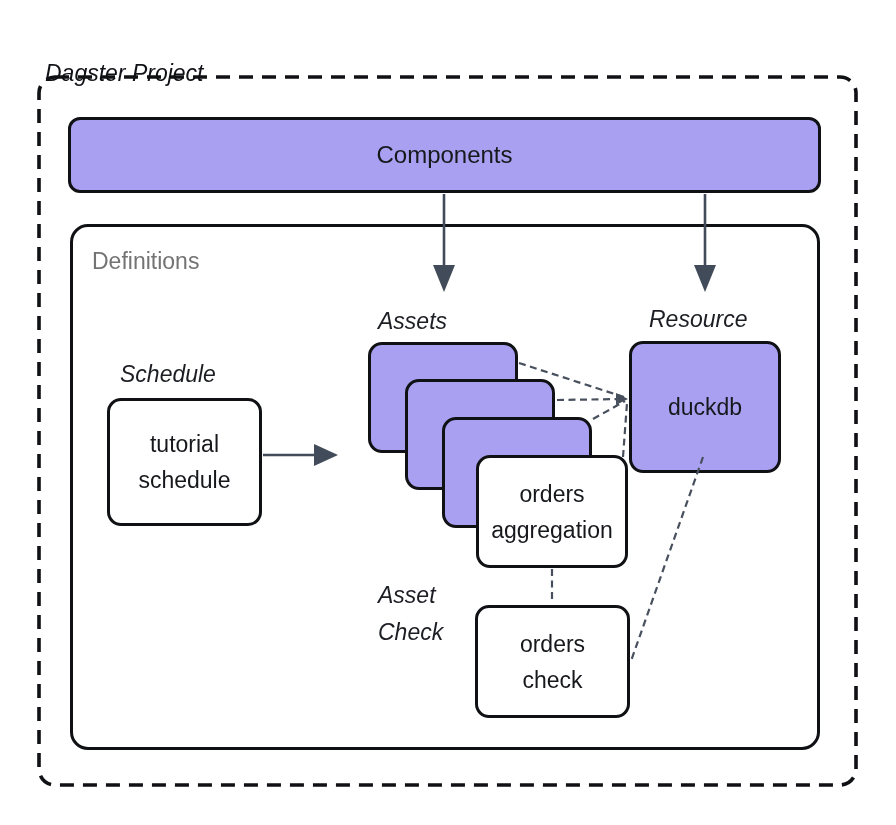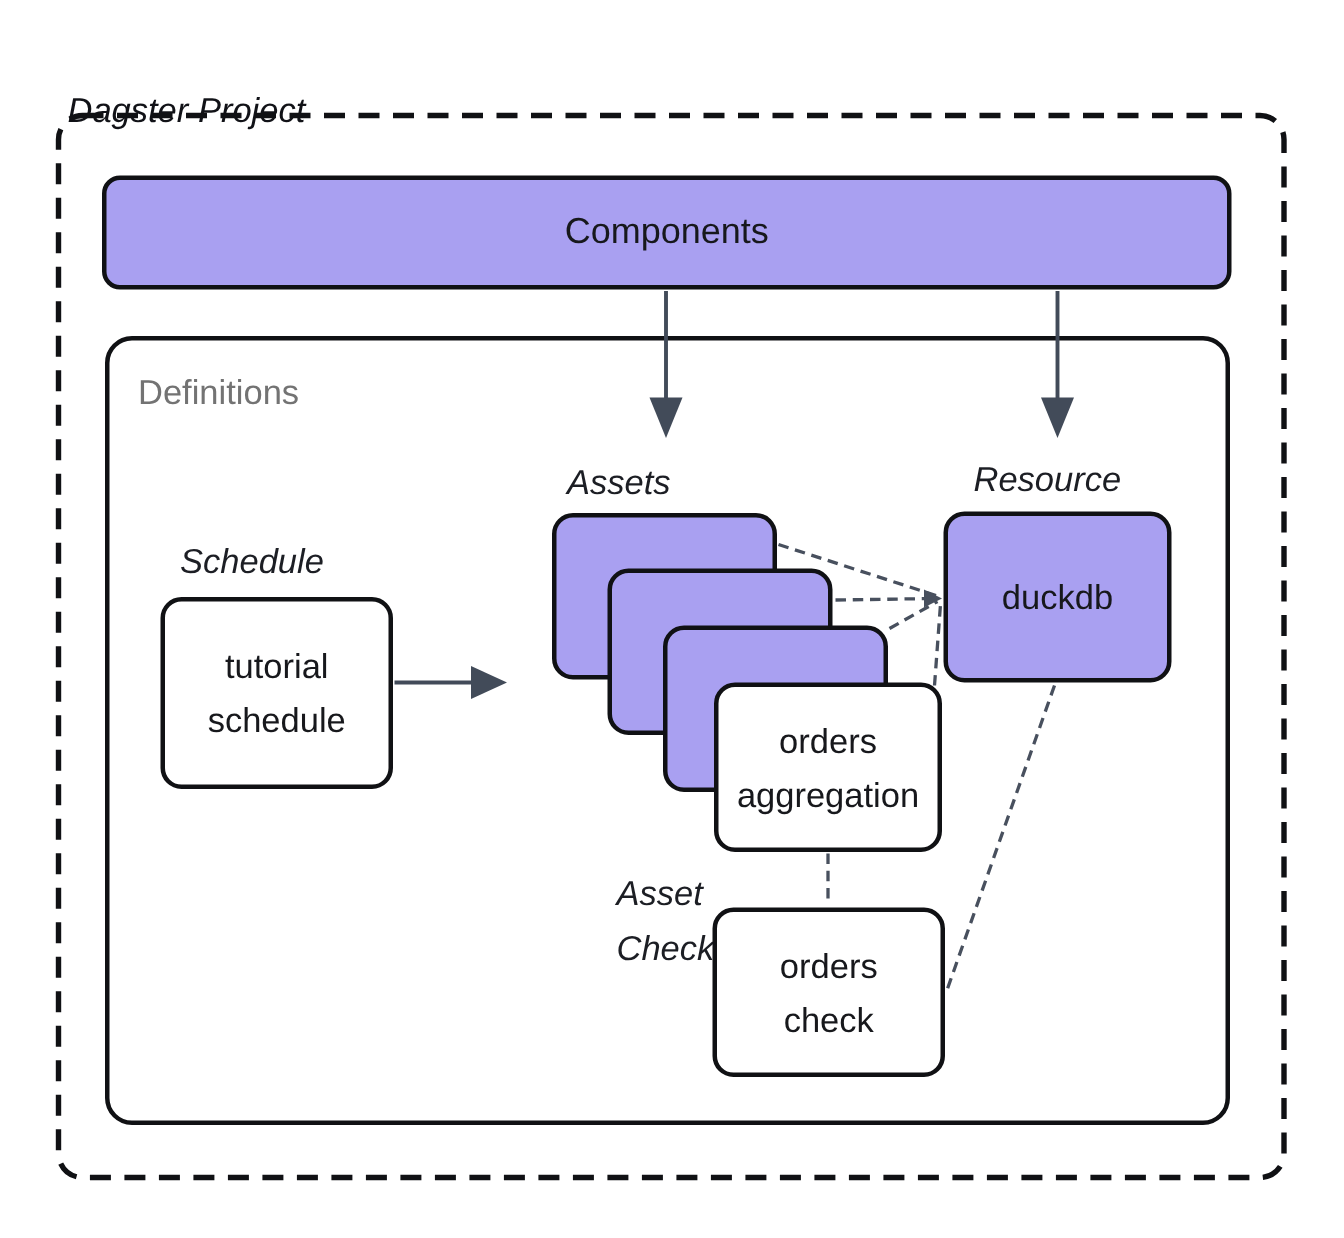--- a/index.html
+++ b/index.html
@@ -61,28 +61,28 @@
     position: absolute;
     font-size: 23px;
     font-style: italic;
     line-height: 37px;
     white-space: pre-line;
     color: #1C1E24;
   }
   .schedule-label  { left: 120px; top: 356px; }
   .assets-label    { left: 378px; top: 303px; }
   .resource-label  { left: 605px; top: 301px; margin-left: 44px; }
-  .asset-check-label { left: 411px; top: 577px; }
+  .asset-check-label { left: 378px; top: 577px; }
   .tutorial-schedule { left: 107px; top: 398px; width: 155px; height: 128px; }
   .asset-box-1 { left: 368px; top: 342px; width: 150px; height: 111px; }
   .asset-box-2 { left: 405px; top: 379px; width: 150px; height: 111px; }
   .asset-box-3 { left: 442px; top: 417px; width: 150px; height: 111px; }
   .orders-aggregation { left: 476px; top: 455px; width: 152px; height: 113px; }
   .orders-check { left: 475px; top: 605px; width: 155px; height: 113px; }
-  .duckdb { left: 629px; top: 341px; width: 152px; height: 114px; }
+  .duckdb { left: 629px; top: 341px; width: 152px; height: 132px; }
   .overlay-svg {
     position: absolute;
     left: 0; top: 0;
     width: 896px; height: 825px;
     pointer-events: none;
   }
 </style>
 </head>
 <body>
 

